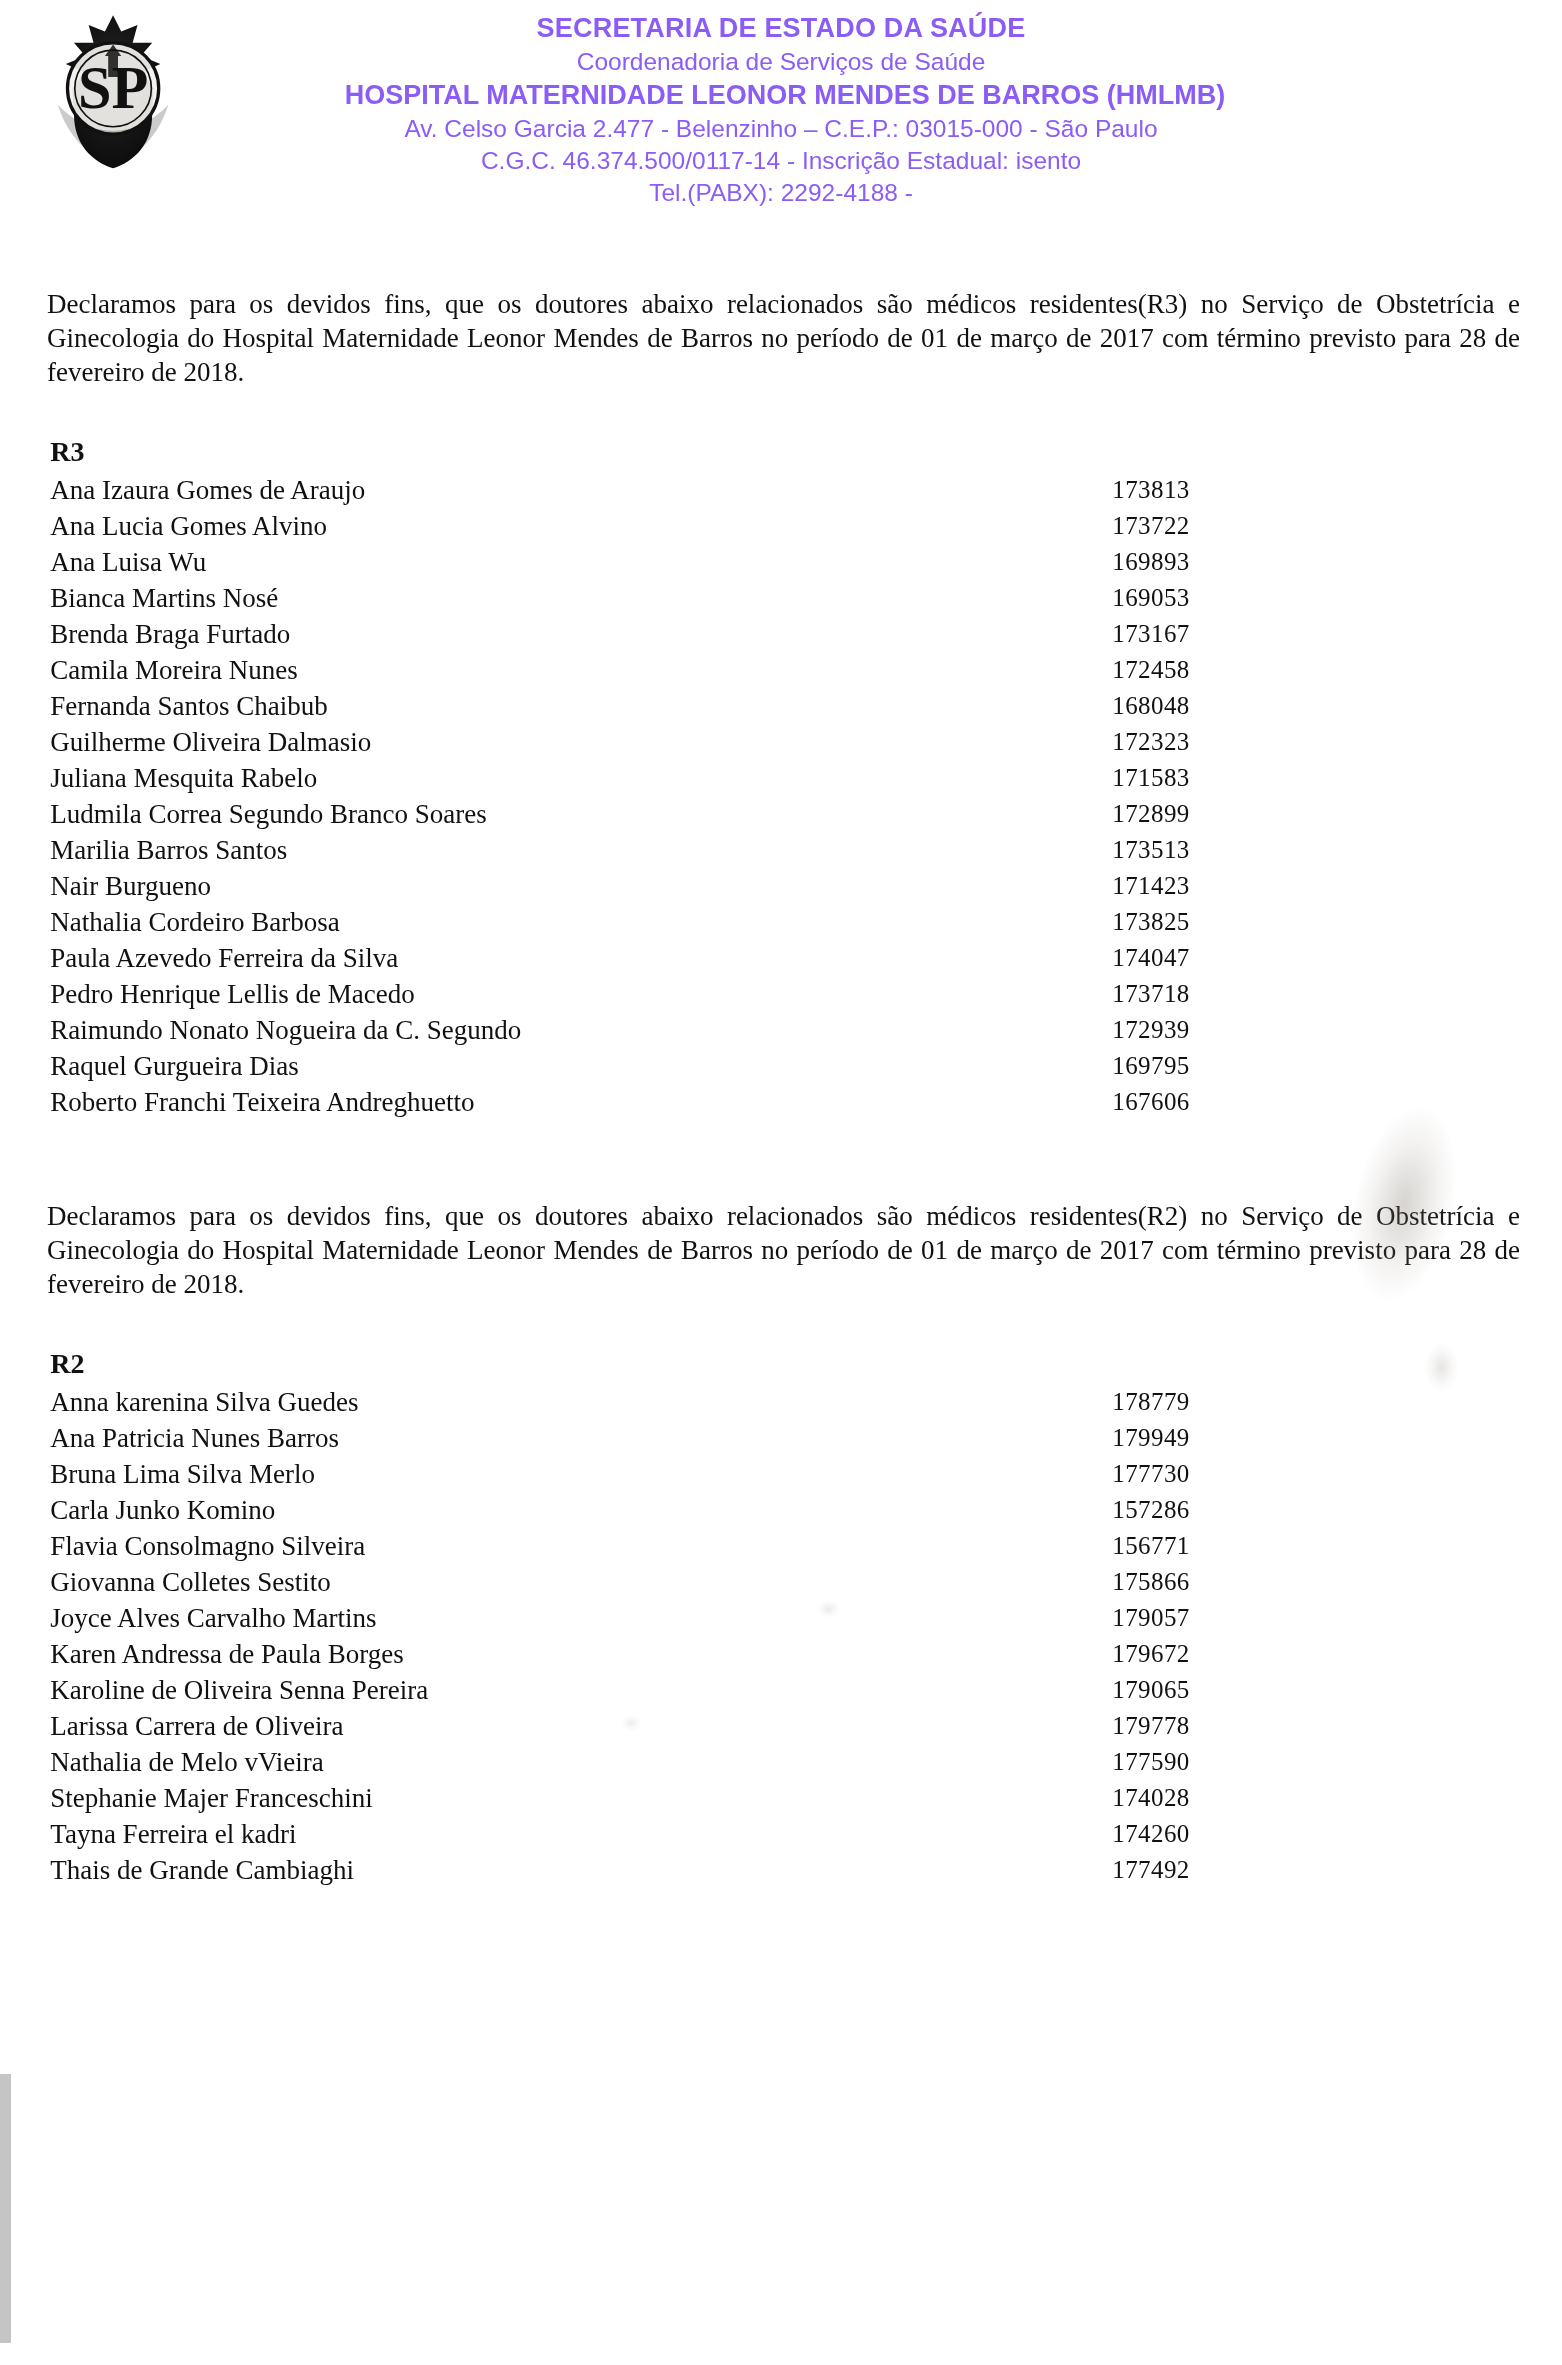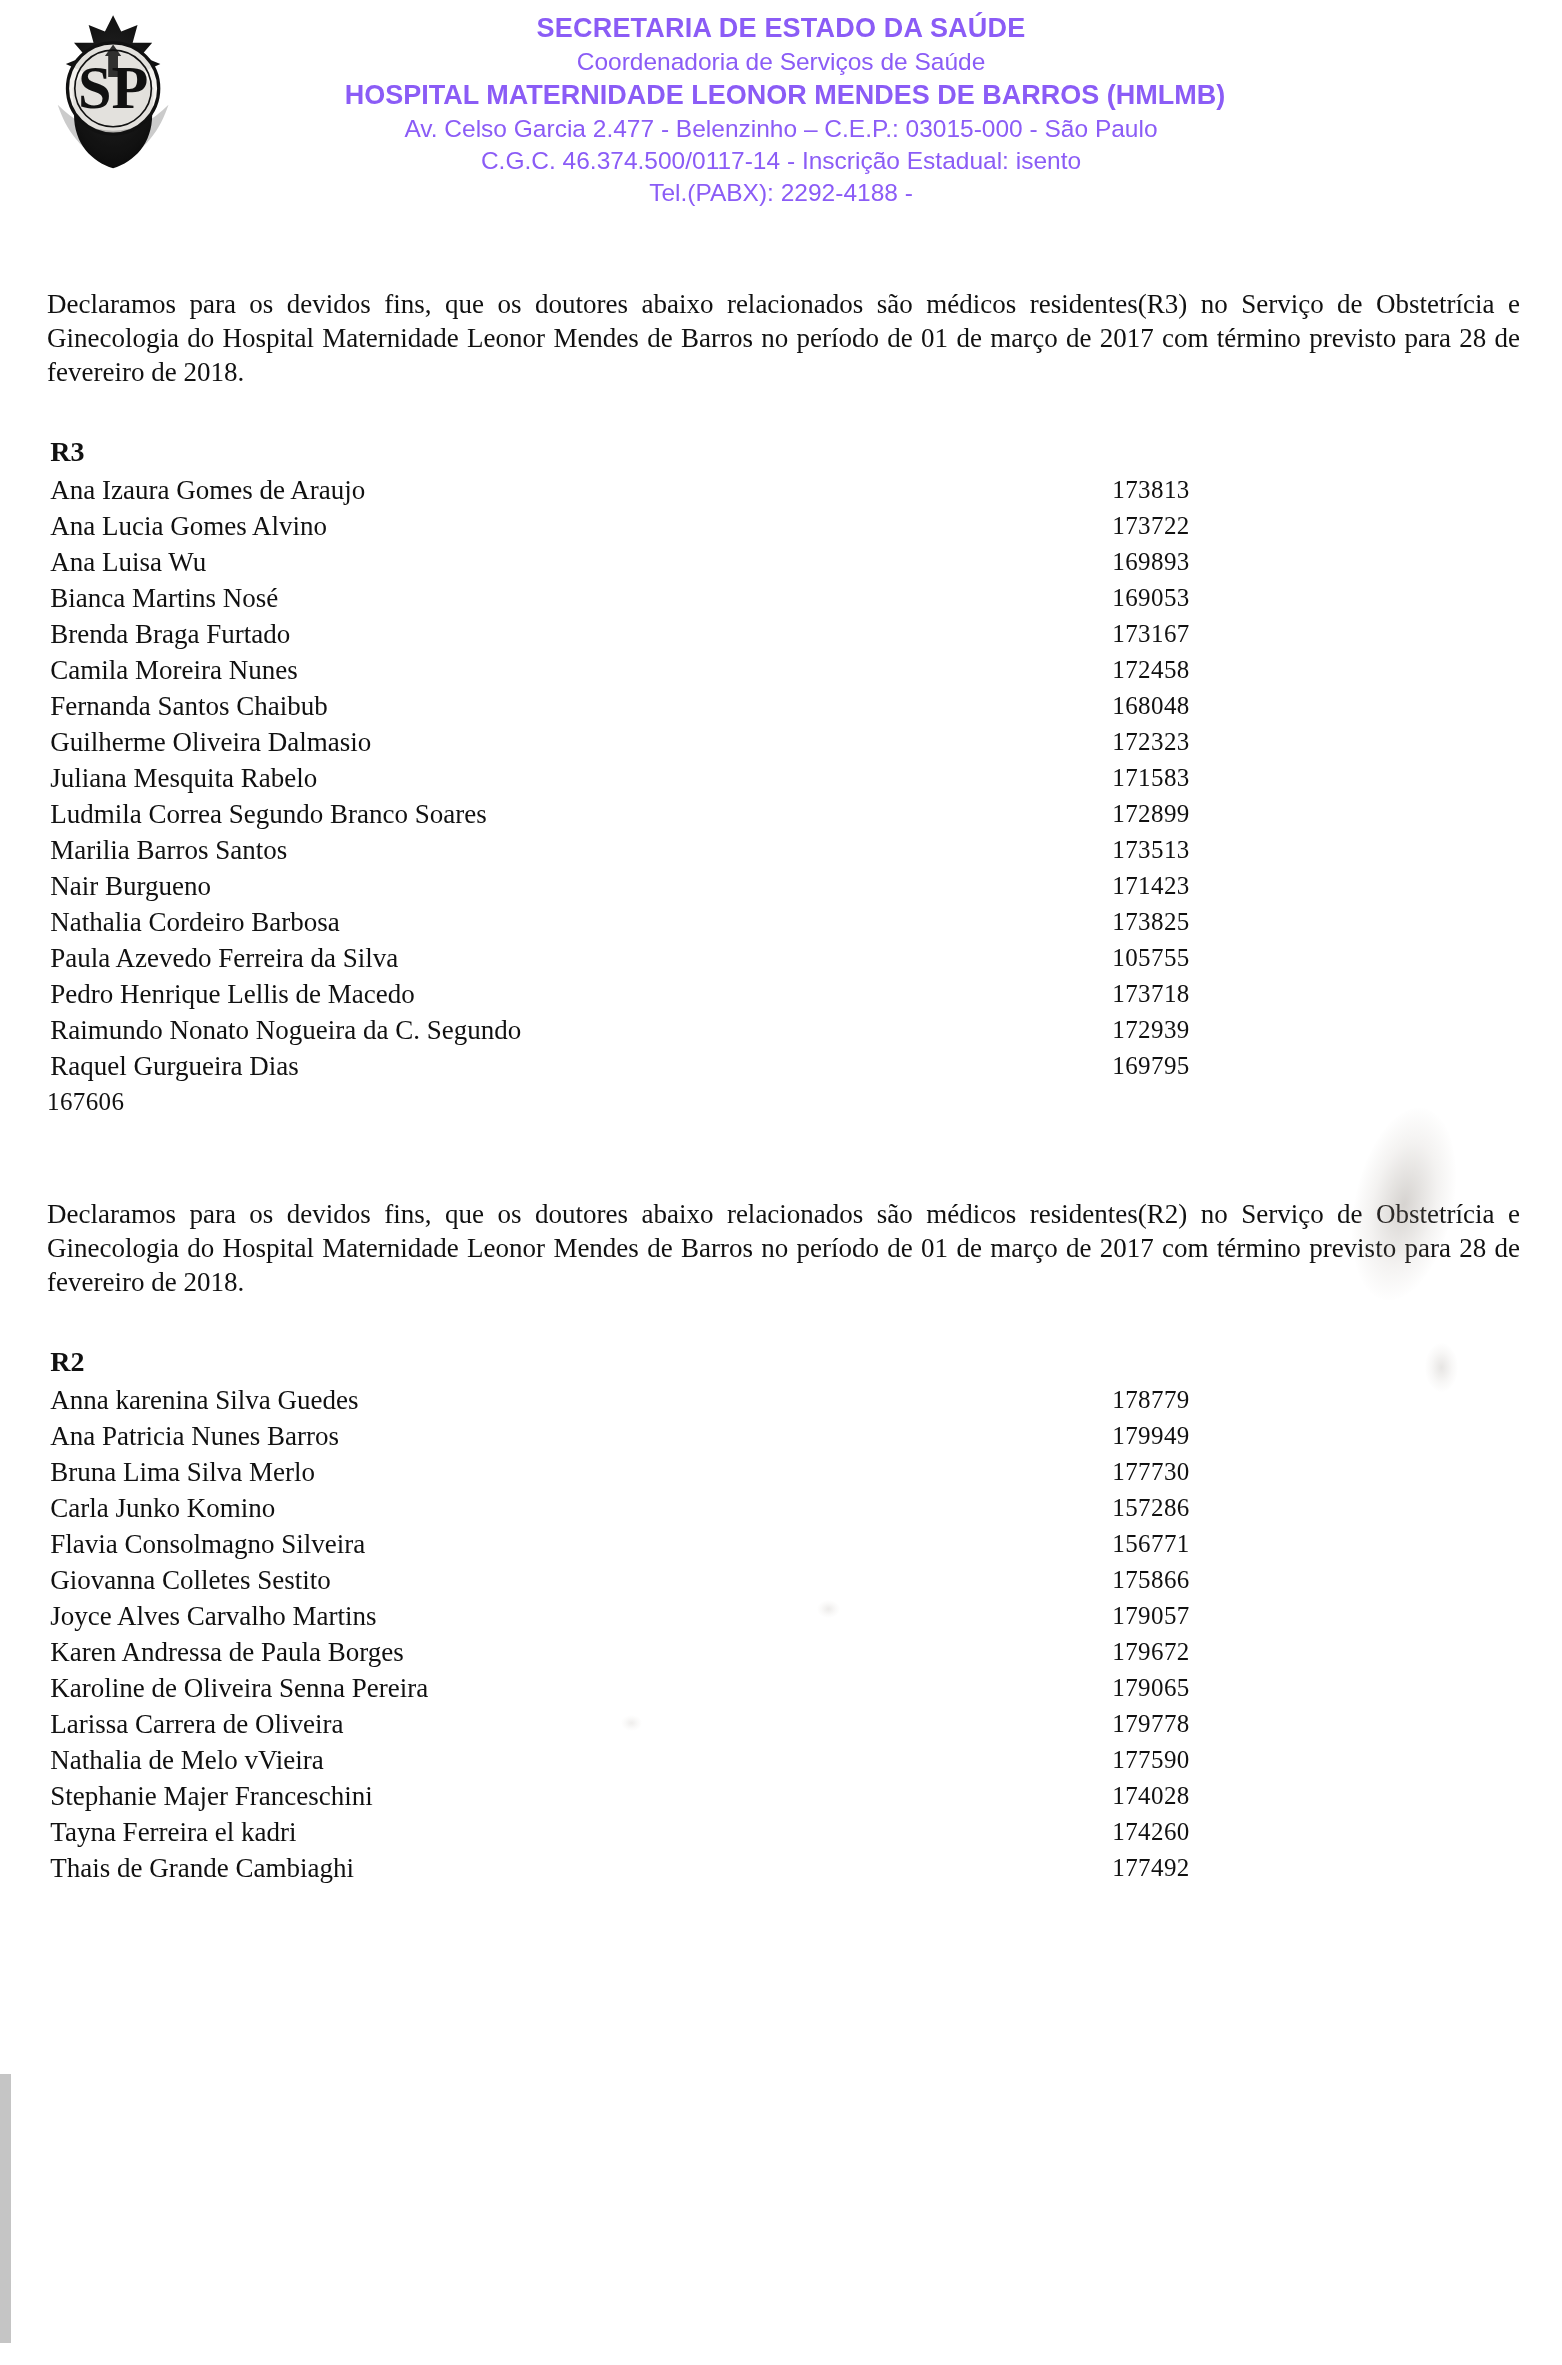--- a/index.html
+++ b/index.html
@@ -225,35 +225,36 @@
       <li>
           <span class="nm">Nair Burgueno</span>
           <span class="rg">171423</span>
         </li>
       <li>
           <span class="nm">Nathalia Cordeiro Barbosa</span>
           <span class="rg">173825</span>
         </li>
       <li>
           <span class="nm">Paula Azevedo Ferreira da Silva</span>
-          <span class="rg">105755</span>
+          <span class="rg">174047</span>
         </li>
       <li>
           <span class="nm">Pedro Henrique Lellis de Macedo</span>
           <span class="rg">173718</span>
         </li>
       <li>
           <span class="nm">Raimundo Nonato Nogueira da C. Segundo</span>
           <span class="rg">172939</span>
         </li>
       <li>
           <span class="nm">Raquel Gurgueira Dias</span>
           <span class="rg">169795</span>
         </li>
       <li>
+          <span class="nm">Roberto Franchi Teixeira Andreghuetto</span>
           <span class="rg">167606</span>
         </li>
     </ul>
 
     <div class="spacer-lg"></div>
 
     <p class="para">Declaramos para os devidos fins, que os doutores abaixo relacionados são médicos residentes(R2) no Serviço de Obstetrícia e Ginecologia do Hospital Maternidade Leonor Mendes de Barros no período de 01 de março de 2017 com término previsto para 28 de fevereiro de 2018.</p>
 
     <div class="spacer-md"></div>
 

